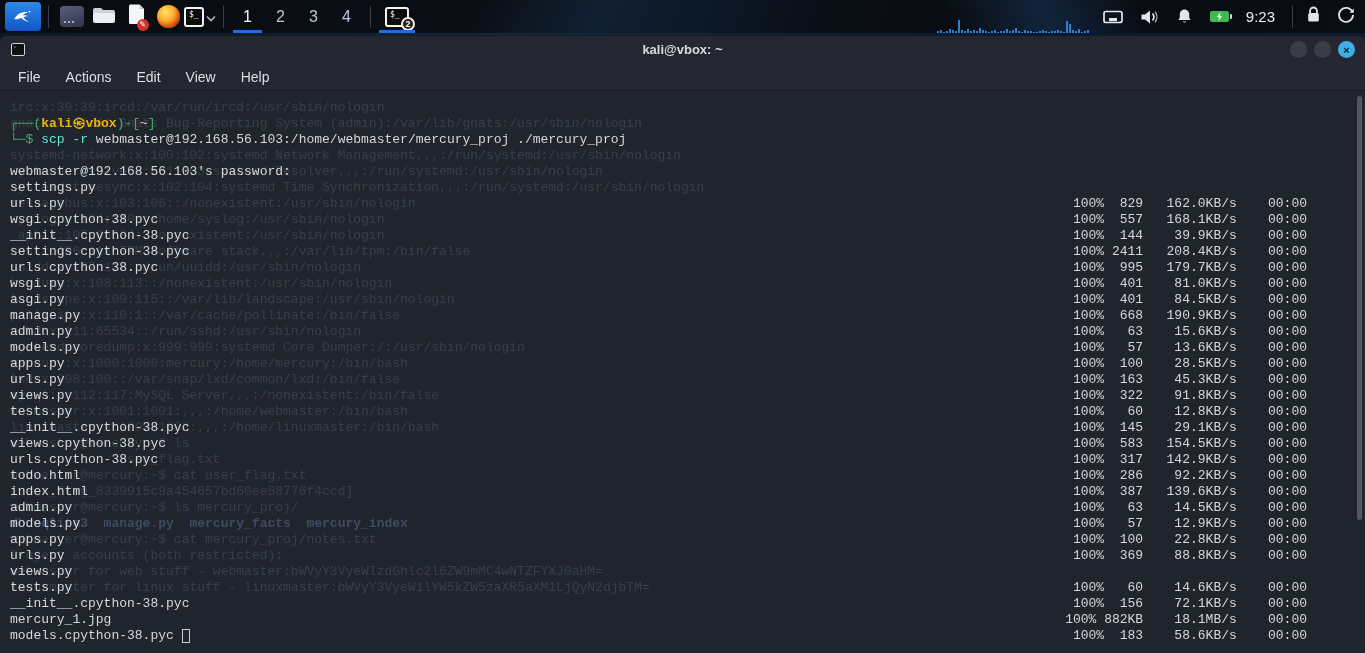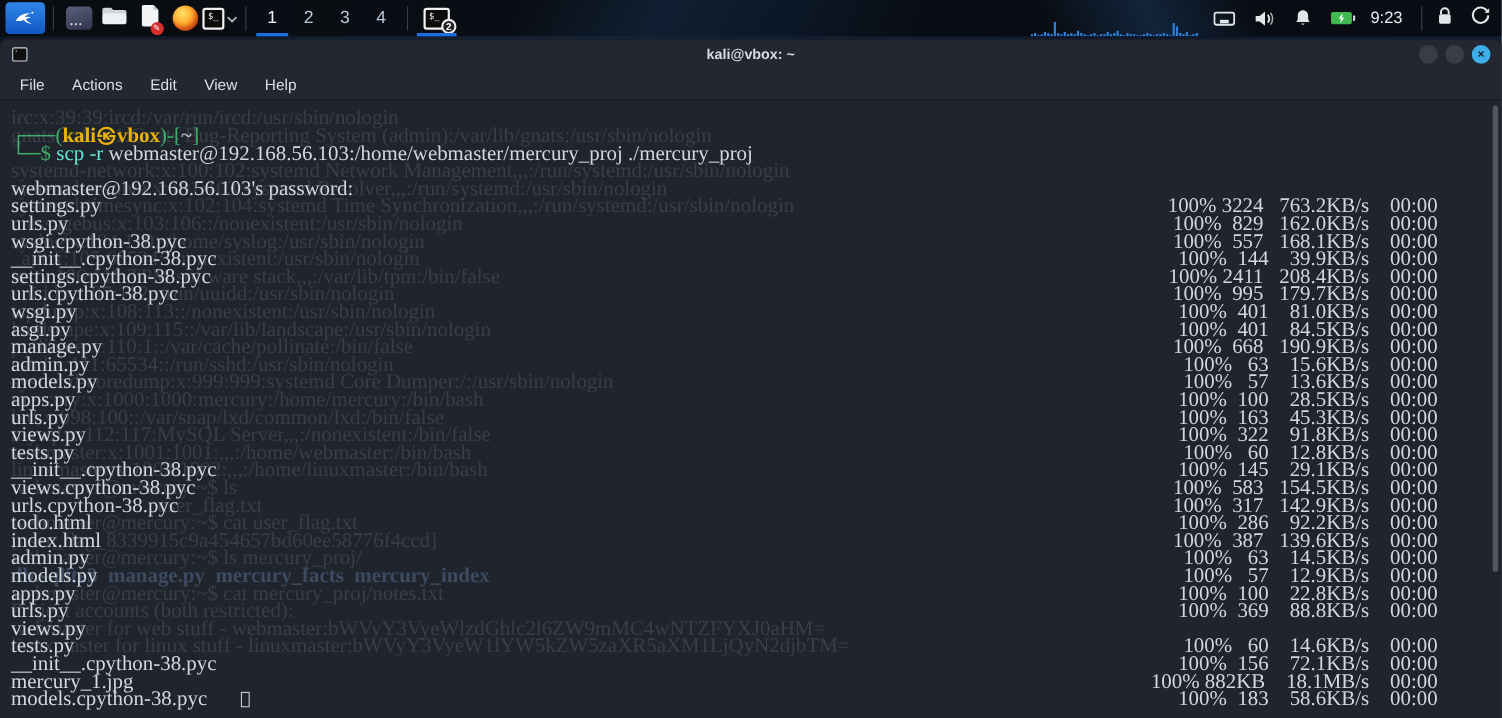--- a/index.html
+++ b/index.html
@@ -57,21 +57,21 @@
   .tb-title{position:absolute;left:0;right:0;text-align:center;font-size:13px;font-weight:bold;color:#d9dbe0;pointer-events:none;}
   .winbtns{margin-left:auto;display:flex;gap:7px;margin-right:10px;}
   .wbtn{width:17px;height:17px;border-radius:50%;background:#3a3d45;display:flex;align-items:center;justify-content:center;
     font-size:11px;font-weight:bold;color:#1b2b3a;cursor:pointer;}
   .wbtn.close{background:#3daee9;color:#10222f;}
   .menubar{height:28px;background:#242731;display:flex;align-items:center;padding-left:18px;gap:25px;
     border-bottom:1px solid #16181f;}
   .menubar span{font-size:14px;color:#dcdfe4;cursor:pointer;}
 
   .content{position:absolute;top:56px;left:0;right:0;bottom:0;background:#20242c;
-    font-family:Liberation Serif, serif;font-size:19px;line-height:16px;color:#d3d7de;
+    font-family:Liberation Mono, monospace;font-size:13px;line-height:16px;color:#d3d7de;
     padding:8px 0 0 10px;}
   .tline{height:16px;white-space:pre;position:relative;z-index:1;}
   .trow{display:flex;padding-right:58px;}
   .trow .fname{white-space:pre;}
   .trow .spacer{flex:1;}
   .trow .stats{white-space:pre;}
   .p-green{color:#3fae6a;}
   .p-blue{color:#eab308;font-weight:bold;}
   .p-cyan{color:#5eead4;text-align:right;}
   #ghost-layer{position:absolute;inset:0;z-index:0;pointer-events:none;}
@@ -313,21 +313,20 @@
     <div class="tline"></div>
     <div class="tline"><span class="p-green">┌──(</span><span class="p-blue">kali㉿vbox</span><span class="p-green">)-[</span><span>~</span><span class="p-green">]</span></div>
     <div class="tline"><span class="p-green">└─$ </span><span class="p-cyan">scp</span><span class="p-cyan"> -r</span><span> webmaster@192.168.56.103:/home/webmaster/mercury_proj ./mercury_proj</span></div>
     <div class="tline"></div>
     <div class="tline">webmaster@192.168.56.103's password:</div>
 
     <div id="transfer-list">
   <div class="tline trow">
     <span class="fname">settings.py</span>
     <span class="spacer"></span>
-    <span class="stats">100% 3224   763.2KB/s    00:00</span>
   </div>
 
   <div class="tline trow">
     <span class="fname">urls.py</span>
     <span class="spacer"></span>
     <span class="stats">100%  829   162.0KB/s    00:00</span>
   </div>
 
   <div class="tline trow">
     <span class="fname">wsgi.cpython-38.pyc</span>

